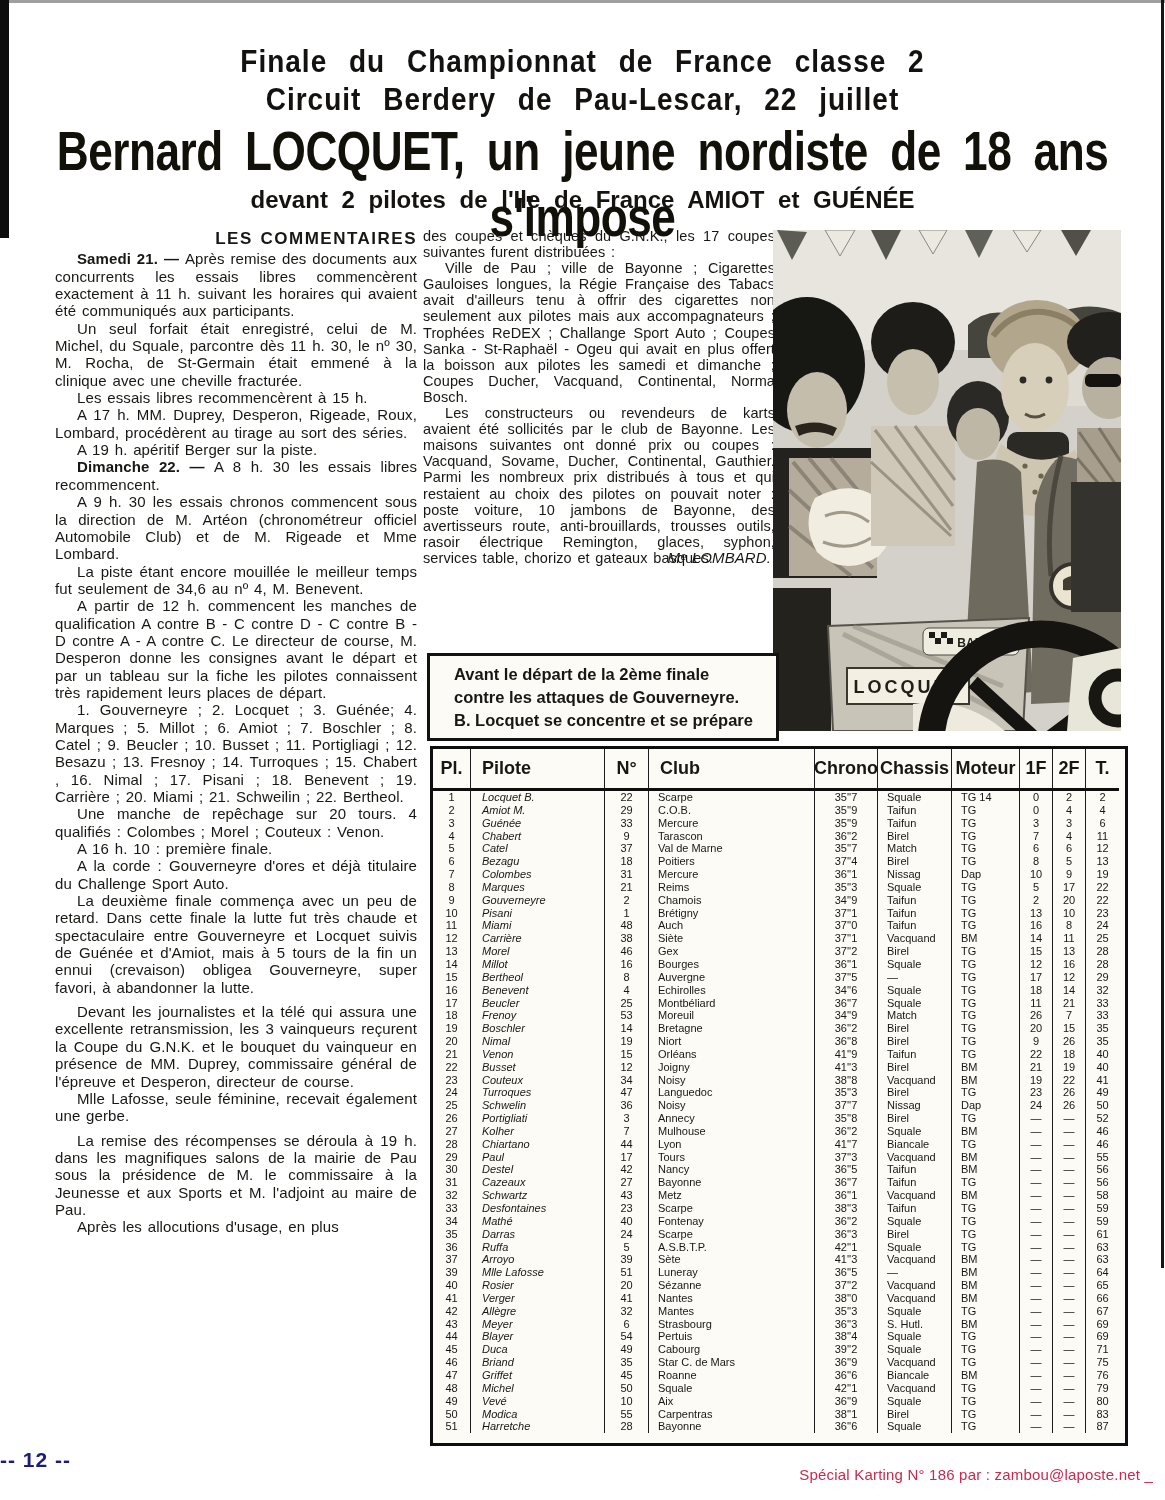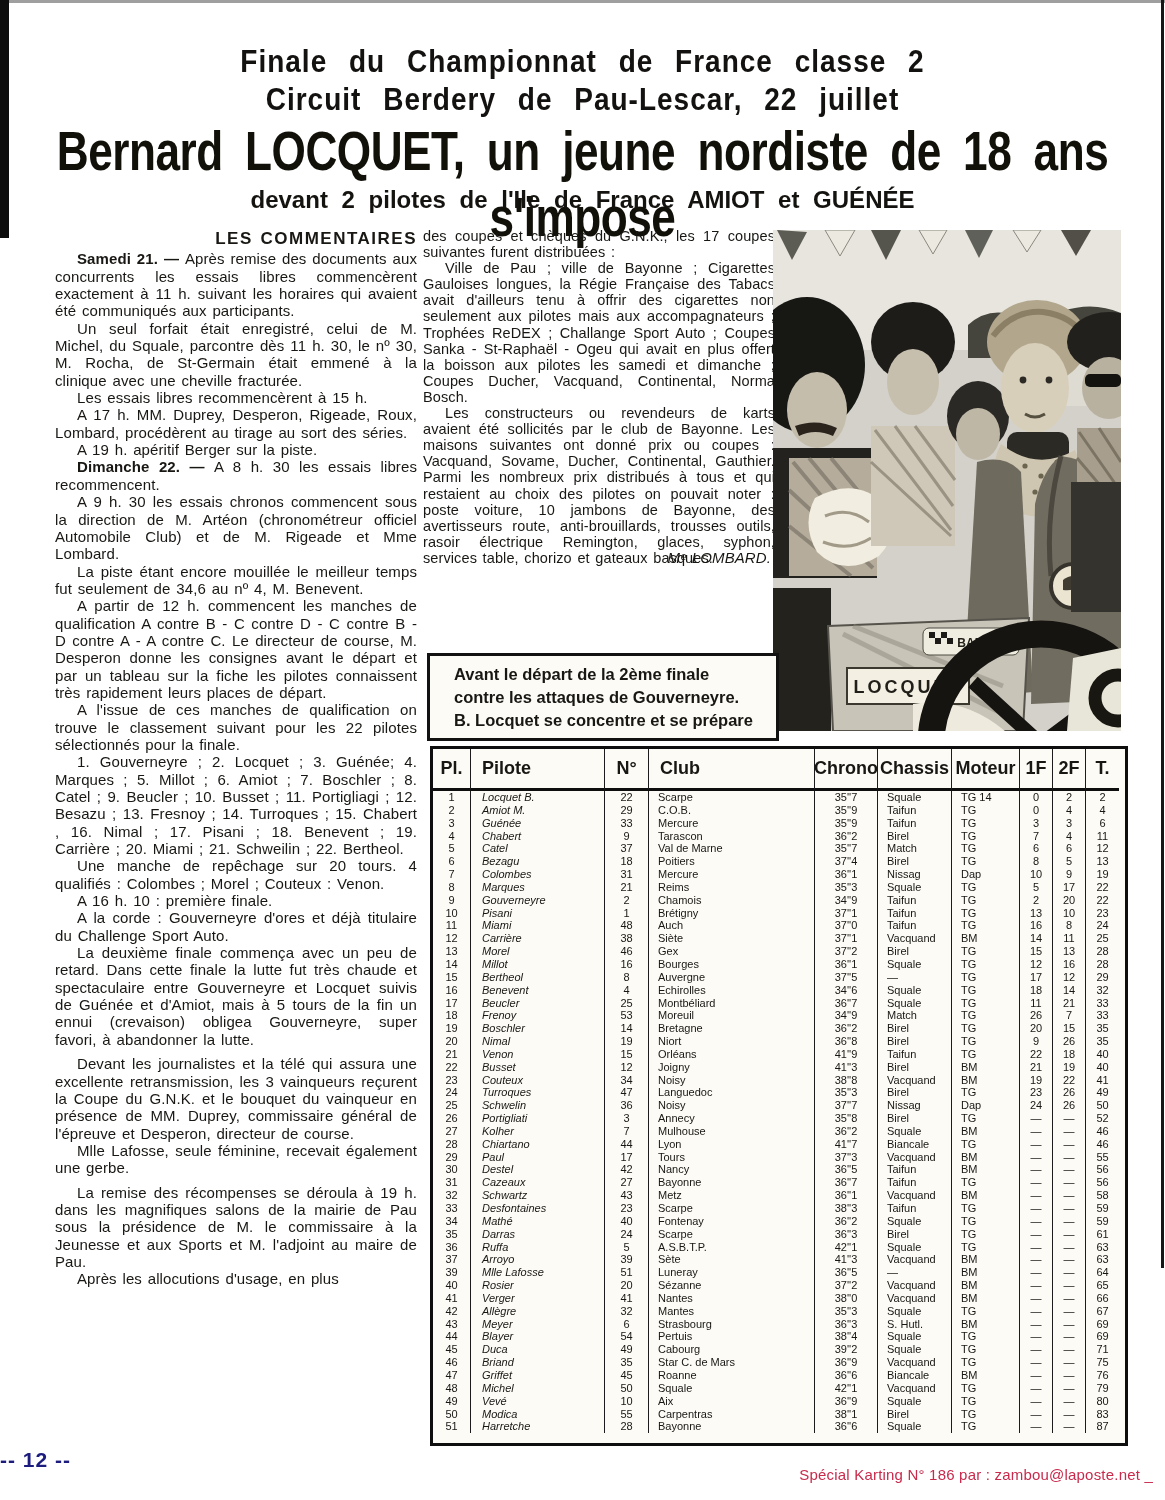--- a/index.html
+++ b/index.html
@@ -82,21 +82,20 @@
     <div id="left-paras">
         <div class="para"><span class="lead">Samedi 21. — </span>Après remise des documents aux concurrents les essais libres commencèrent exactement à 11 h. suivant les horaires qui avaient été communiqués aux participants.</div>
         <div class="para">Un seul forfait était enregistré, celui de M. Michel, du Squale, parcontre dès 11 h. 30, le nº 30, M. Rocha, de St-Germain était emmené à la clinique avec une cheville fracturée.</div>
         <div class="para">Les essais libres recommencèrent à 15 h.</div>
         <div class="para">A 17 h. MM. Duprey, Desperon, Rigeade, Roux, Lombard, procédèrent au tirage au sort des séries.</div>
         <div class="para">A 19 h. apéritif Berger sur la piste.</div>
         <div class="para"><span class="lead">Dimanche 22. — </span>A 8 h. 30 les essais libres recommencent.</div>
         <div class="para">A 9 h. 30 les essais chronos commencent sous la direction de M. Artéon (chronométreur officiel Automobile Club) et de M. Rigeade et Mme Lombard.</div>
         <div class="para">La piste étant encore mouillée le meilleur temps fut seulement de 34,6 au nº 4, M. Benevent.</div>
         <div class="para">A partir de 12 h. commencent les manches de qualification A contre B - C contre D - C contre B - D contre A - A contre C. Le directeur de course, M. Desperon donne les consignes avant le départ et par un tableau sur la fiche les pilotes connaissent très rapidement leurs places de départ.</div>
-        <div class="para">A l'issue de ces manches de qualification on trouve le classement suivant pour les 22 pilotes sélectionnés pour la finale.</div>
         <div class="para">1. Gouverneyre ; 2. Locquet ; 3. Guénée; 4. Marques ; 5. Millot ; 6. Amiot ; 7. Boschler ; 8. Catel ; 9. Beucler ; 10. Busset ; 11. Portigliagi ; 12. Besazu ; 13. Fresnoy ; 14. Turroques ; 15. Chabert , 16. Nimal ; 17. Pisani ; 18. Benevent ; 19. Carrière ; 20. Miami ; 21. Schweilin ; 22. Bertheol.</div>
         <div class="para">Une manche de repêchage sur 20 tours. 4 qualifiés : Colombes ; Morel ; Couteux : Venon.</div>
         <div class="para">A 16 h. 10 : première finale.</div>
         <div class="para">A la corde : Gouverneyre d'ores et déjà titulaire du Challenge Sport Auto.</div>
         <div class="para">La deuxième finale commença avec un peu de retard. Dans cette finale la lutte fut très chaude et spectaculaire entre Gouverneyre et Locquet suivis de Guénée et d'Amiot, mais à 5 tours de la fin un ennui (crevaison) obligea Gouverneyre, super favori, à abandonner la lutte.</div>
         <div class="para gap">Devant les journalistes et la télé qui assura une excellente retransmission, les 3 vainqueurs reçurent la Coupe du G.N.K. et le bouquet du vainqueur en présence de MM. Duprey, commissaire général de l'épreuve et Desperon, directeur de course.</div>
         <div class="para">Mlle Lafosse, seule féminine, recevait également une gerbe.</div>
         <div class="para gap">La remise des récompenses se déroula à 19 h. dans les magnifiques salons de la mairie de Pau sous la présidence de M. le commissaire à la Jeunesse et aux Sports et M. l'adjoint au maire de Pau.</div>
         <div class="para">Après les allocutions d'usage, en plus</div>
       </div>

